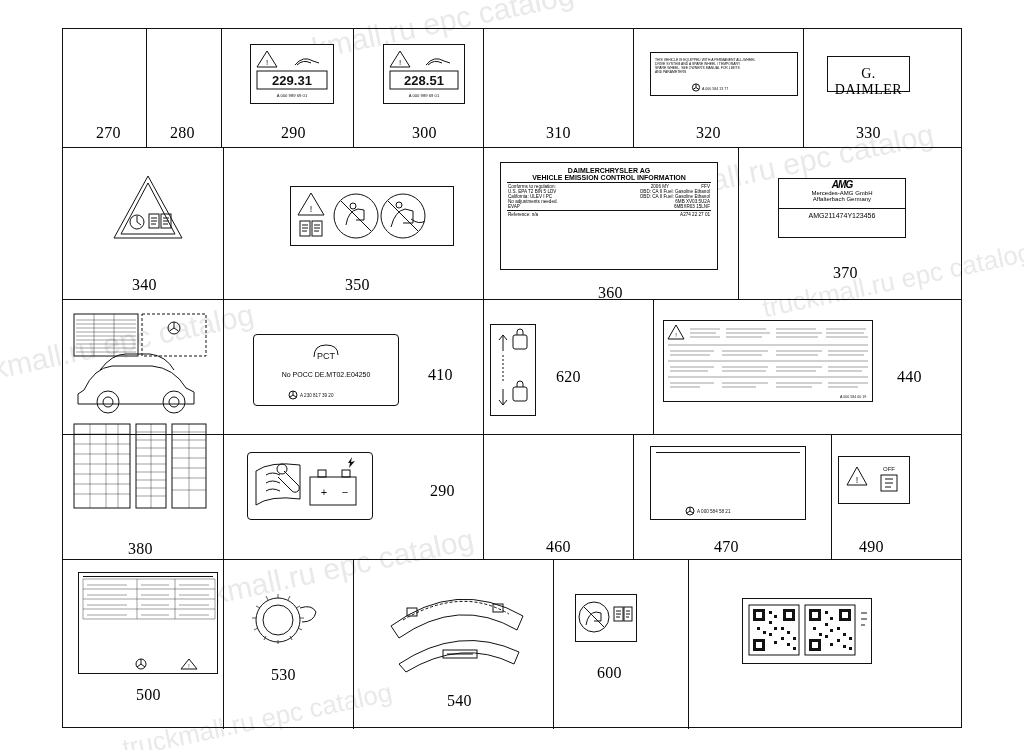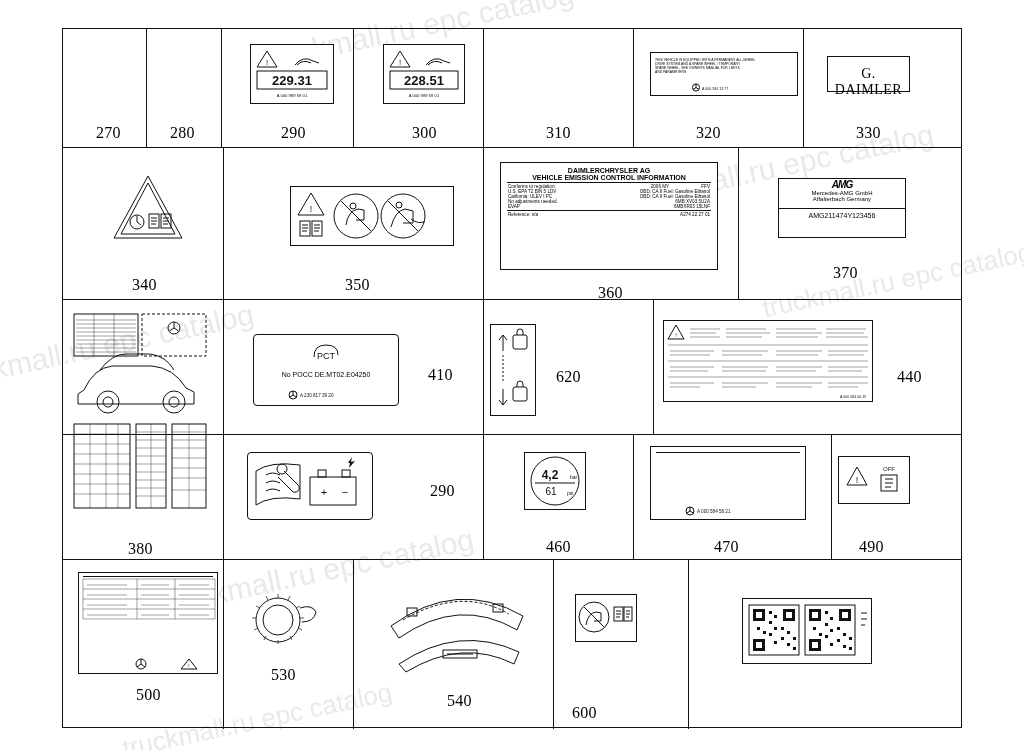--- a/index.html
+++ b/index.html
@@ -346,30 +346,20 @@
       <rect x="62" y="24" width="46" height="28" class="st"></rect>
       <rect x="70" y="17" width="8" height="7" class="st"></rect>
       <rect x="94" y="17" width="8" height="7" class="st"></rect>
       <text x="76" y="43" font-size="11" text-anchor="middle" class="stf">+</text>
       <text x="97" y="43" font-size="11" text-anchor="middle" class="stf">−</text>
       <path d="M100 10 l4,-6 l-1,5 l4,-1 l-6,7 l1,-5 z" class="stf"></path>
     </svg>
   </div>
   <div class="num" style="left:430px;top:482px;">290</div>
 
-  <div class="cell plate" style="left:524px;top:452px;width:62px;height:58px;">
-    <svg width="60" height="56" viewBox="0 0 60 56">
-      <circle cx="30" cy="28" r="24" class="st" stroke-width=".6"></circle>
-      <text x="25" y="26" font-size="12" font-weight="bold" text-anchor="middle" class="stf">4,2</text>
-      <text x="45" y="26" font-size="5" class="stf">bar</text>
-      <path d="M10 30 h40" class="st" stroke-width=".6"></path>
-      <text x="26" y="42" font-size="10" text-anchor="middle" class="stf">61</text>
-      <text x="42" y="42" font-size="5" class="stf">psi</text>
-    </svg>
-  </div>
   <div class="num" style="left:546px;top:538px;">460</div>
 
   <div class="cell plate" style="left:650px;top:446px;width:156px;height:74px;">
     <div class="ctr" style="margin-top:5px;font-size:8px;font-weight:bold;"></div>
     <hr class="hr" style="margin:4px 5px;">
     <table class="mini" style="padding:0 5px;">
       <tbody>
           <tr>
             <td style="font-size:5px"></td>
             <td style="font-size:5px;text-align:right"></td>
@@ -461,21 +451,21 @@
     <svg width="60" height="46" viewBox="0 0 60 46">
       <circle cx="18" cy="22" r="15" class="st" stroke-width=".7"></circle>
       <path d="M8 12 L28 32" class="st" stroke-width="1.1"></path>
       <path d="M10 30 q2,-12 10,-13 l5,1 v8 h-7" class="st" stroke-width=".6"></path>
       <rect x="38" y="12" width="9" height="14" class="st" stroke-width=".6"></rect>
       <rect x="48" y="12" width="8" height="14" class="st" stroke-width=".6"></rect>
       <path d="M40 16 h5 M40 19 h5 M40 22 h4" class="st" stroke-width=".4"></path>
       <path d="M50 16 h4 M50 19 h4 M50 22 h3" class="st" stroke-width=".4"></path>
     </svg>
   </div>
-  <div class="num" style="left:572px;top:664px;margin-top:40px;">600</div>
+  <div class="num" style="left:597px;top:664px;">600</div>
 
   <div class="cell plate" style="left:742px;top:598px;width:130px;height:66px;">
     <svg width="128" height="64" viewBox="0 0 128 64">
       <rect x="6" y="6" width="50" height="50" class="st" stroke-width=".6"></rect>
       <g fill="#111">
         <rect x="10" y="10" width="12" height="12"></rect>
           <rect x="13" y="13" width="6" height="6" fill="#fff"></rect>
         <rect x="40" y="10" width="12" height="12"></rect>
           <rect x="43" y="13" width="6" height="6" fill="#fff"></rect>
         <rect x="10" y="40" width="12" height="12"></rect>

